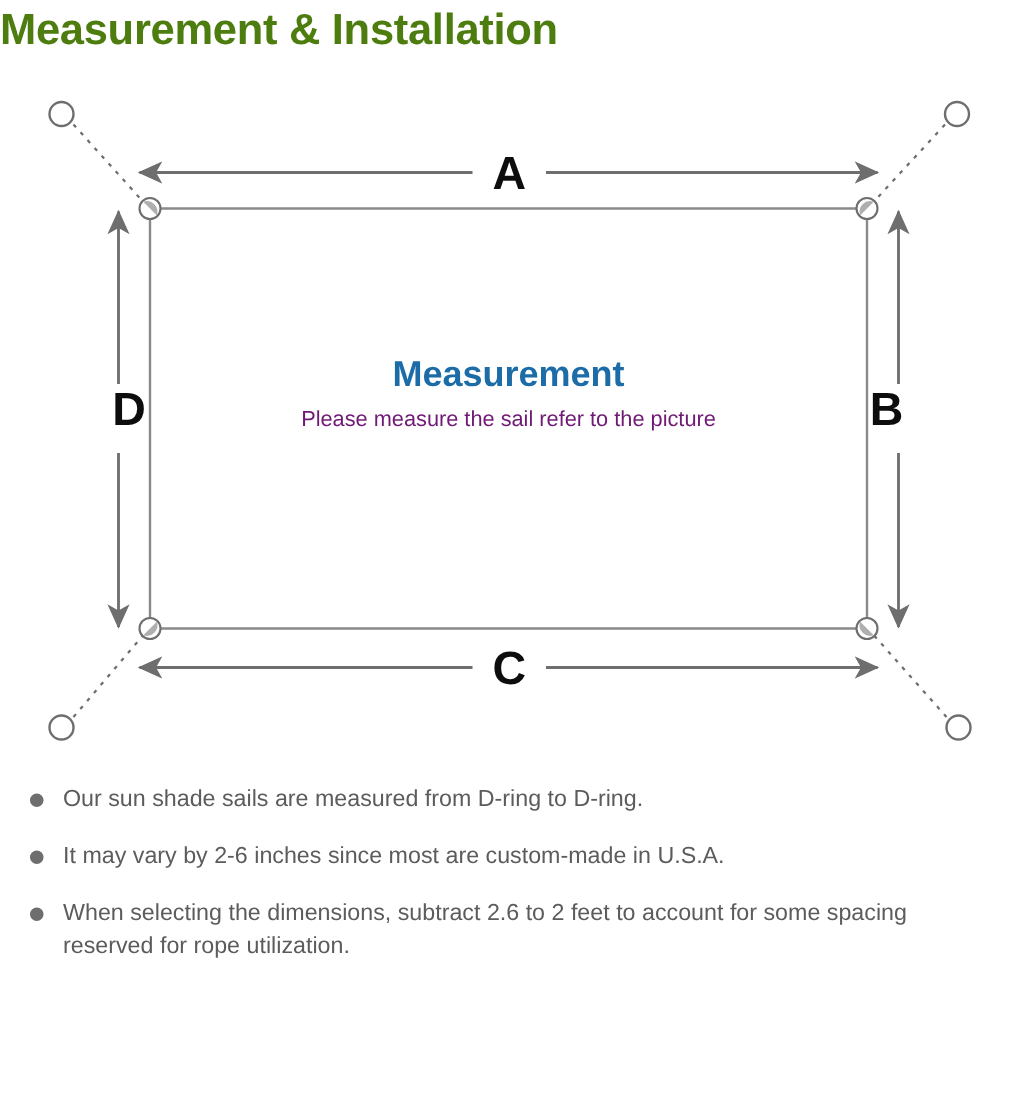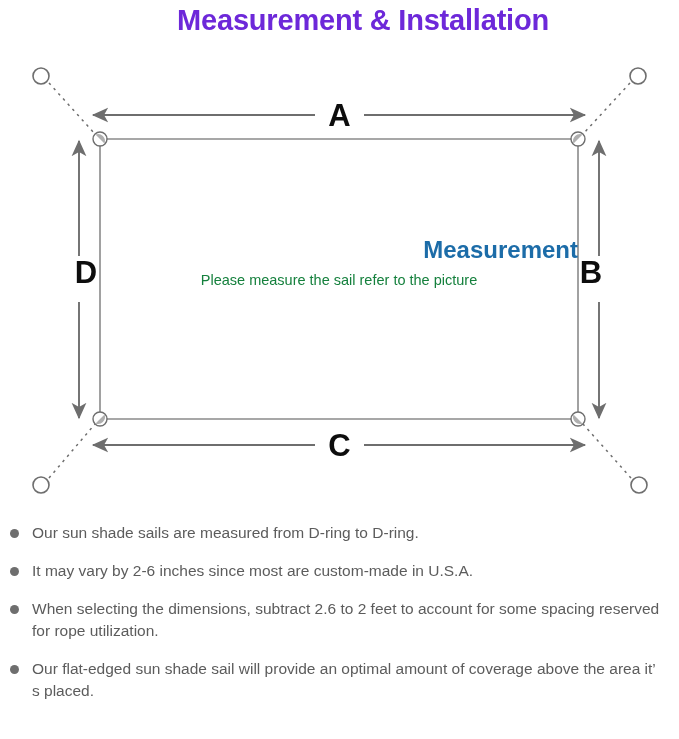--- a/index.html
+++ b/index.html
@@ -13,24 +13,24 @@
     position: relative;
     font-family: "Liberation Sans", sans-serif;
     overflow: hidden;
   }
 
   #page-title {
     position: absolute;
     left: 0;
     top: 0;
     width: 549px;
-    text-align: right;
+    text-align: left;
     font-size: 29px;
     font-weight: bold;
-    color: #6d28d9;
+    color: #4d7c0f;
     letter-spacing: -0.2px;
     line-height: 40px;
     white-space: nowrap;
   }
 
   #diagram {
     position: absolute;
     left: 0;
     top: 44px;
     width: 679px;
@@ -55,41 +55,41 @@
     left: 100px;
     top: 190px;
     width: 478px;
     text-align: center;
   }
   #center-title {
     font-size: 24px;
     font-weight: bold;
     color: #1c6ca8;
     line-height: 32px;
-    text-align: right;
   }
   #center-sub {
     font-size: 14.5px;
-    color: #15803d;
+    color: #701a75;
     line-height: 24px;
     margin-top: 2px;
   }
 
   #notes {
     position: absolute;
     left: 0;
     top: 522px;
     width: 679px;
   }
   .note-row {
     position: relative;
     display: flex;
     align-items: flex-start;
     padding: 0 18px 0 10px;
     margin-bottom: 16px;
+    margin-left: 10px;
   }
   .bullet {
     flex: 0 0 auto;
     width: 9px;
     height: 9px;
     border-radius: 50%;
     background: #6e6e6e;
     margin-top: 7px;
     margin-right: 13px;
   }
@@ -188,17 +188,13 @@
     <span class="note-text">Our sun shade sails are measured from D-ring to D-ring.</span>
   </div>
   <div class="note-row">
     <span class="bullet"></span>
     <span class="note-text">It may vary by 2-6 inches since most are custom-made in U.S.A.</span>
   </div>
   <div class="note-row">
     <span class="bullet"></span>
     <span class="note-text">When selecting the dimensions, subtract 2.6 to 2 feet to account for some spacing reserved for rope utilization.</span>
   </div>
-  <div class="note-row">
-    <span class="bullet"></span>
-    <span class="note-text">Our flat-edged sun shade sail will provide an optimal amount of coverage above the area it’ s placed.</span>
-  </div>
 </div>
 
 </body></html>

